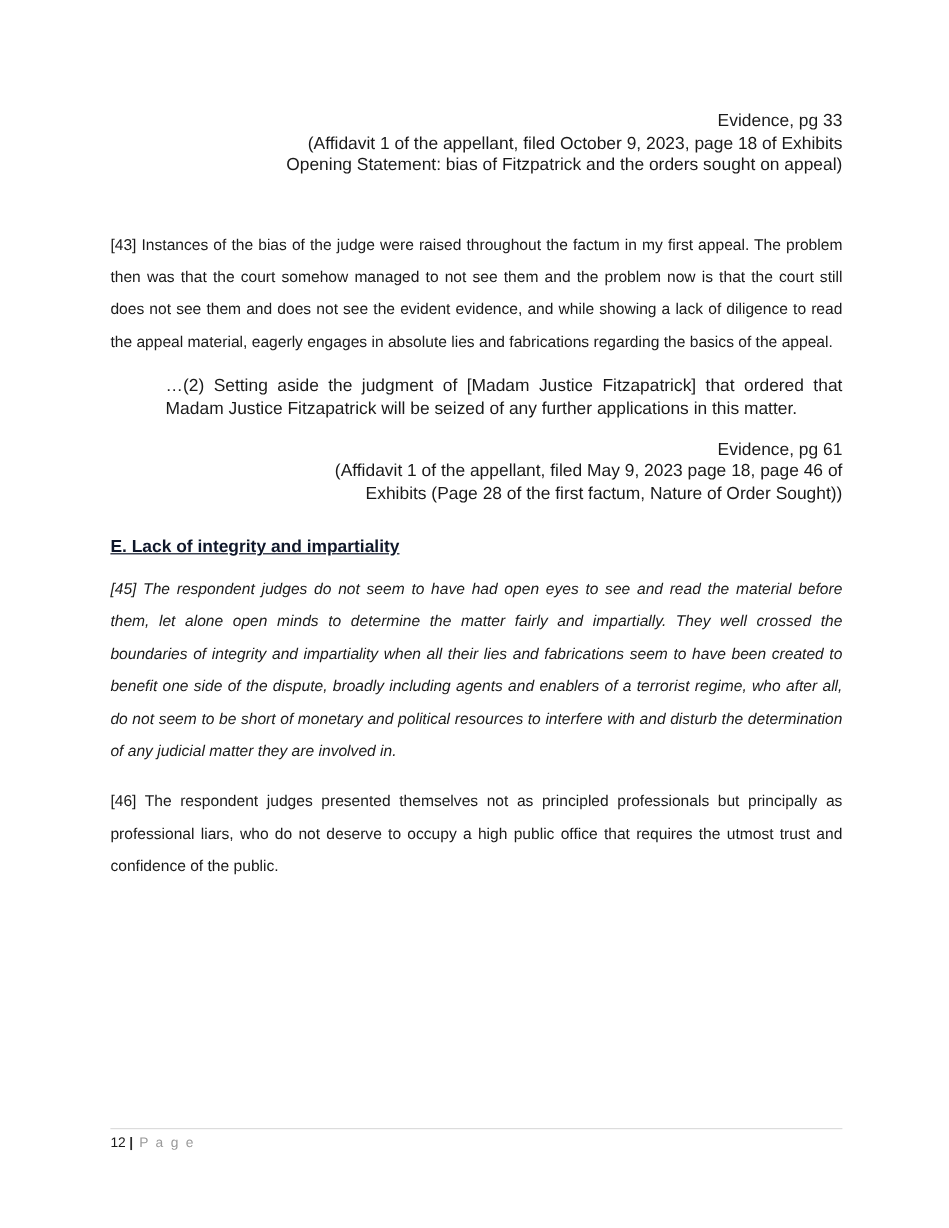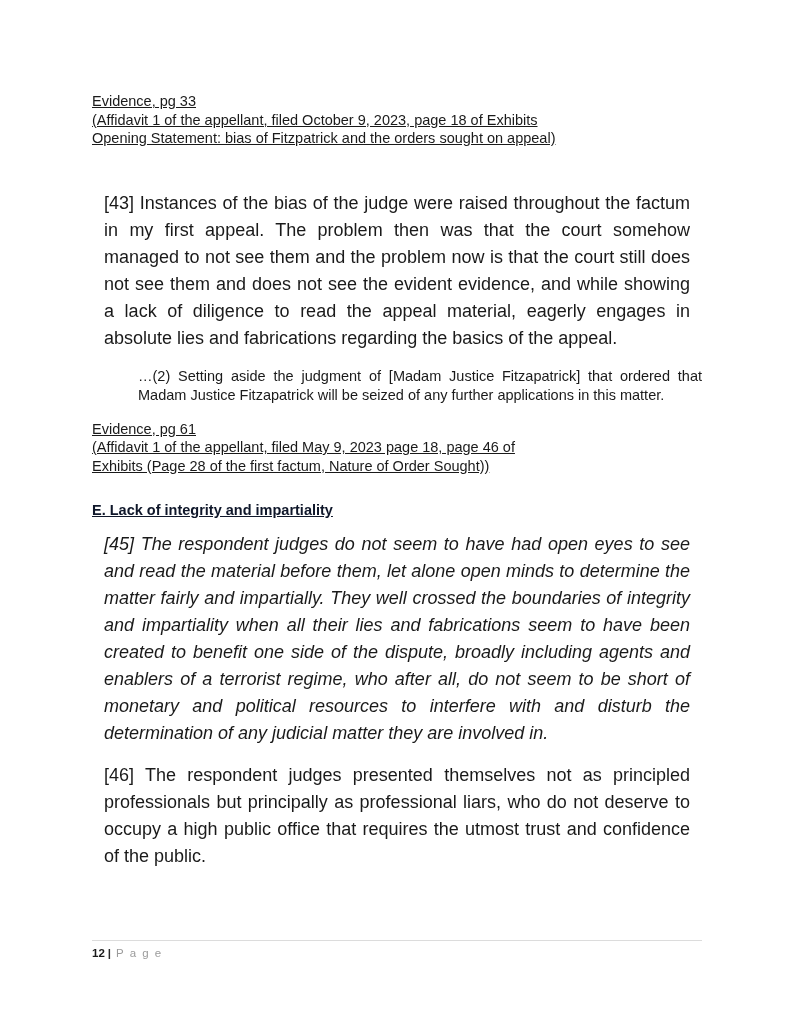--- a/index.html
+++ b/index.html
@@ -17,30 +17,29 @@
     overflow: hidden;
   }
   .page {
     position: relative;
     width: 791px;
     height: 1023px;
     background: #ffffff;
     padding: 92px 89px 0 92px;
   }
   .citation {
-    text-align: left;
+    text-align: right;
     font-size: 14.5px;
     line-height: 18.5px;
-    text-decoration: underline;
   }
   .citation-line { white-space: nowrap; }
   .body-para {
-    margin: 12px;
+    margin: 0;
     text-align: justify;
-    font-size: 18px;
+    font-size: 13px;
     line-height: 27px;
   }
   .para-43 { margin-top: 42px; }
   .para-44 { margin-top: 16px; }
   .blockquote {
     margin: 15px 0 0 46px;
     text-align: justify;
     font-size: 14.5px;
     line-height: 19px;
   }
@@ -59,21 +58,21 @@
     position: absolute;
     left: 92px;
     right: 89px;
     top: 940px;
     border-top: 1px solid #dcdcdc;
     padding-top: 5px;
     font-size: 11.5px;
     line-height: 14px;
   }
   .footer .page-num {
-    font-weight: bold;
+    font-weight: normal;
     color: #1a1a1a;
   }
   .footer .sep {
     font-weight: bold;
     color: #2a2a2a;
     margin: 0 5px 0 3px;
   }
   .footer .page-word {
     color: #9b9b9b;
     letter-spacing: 1.5px;

